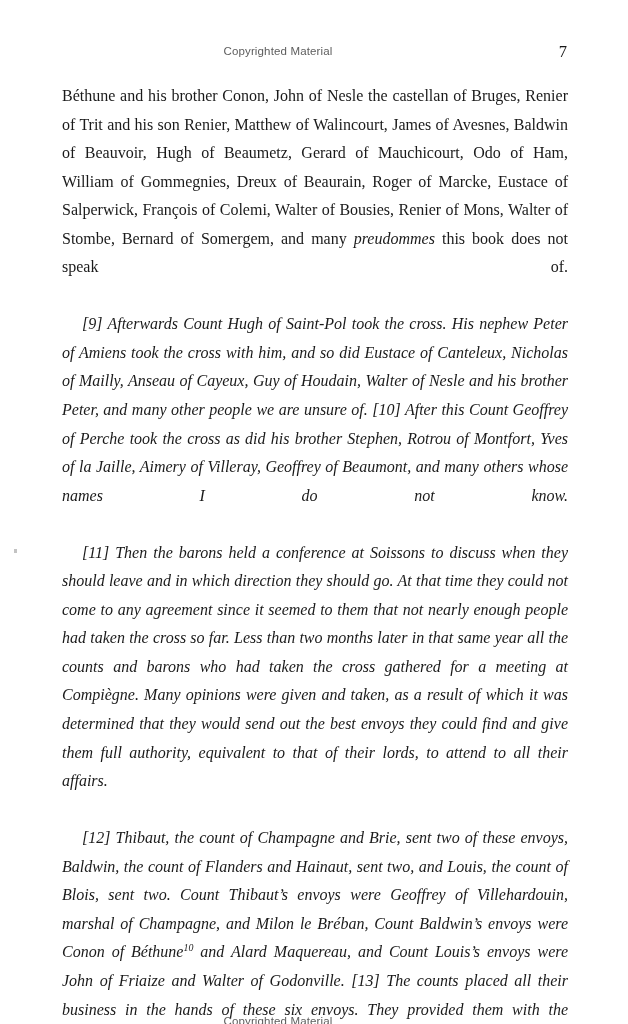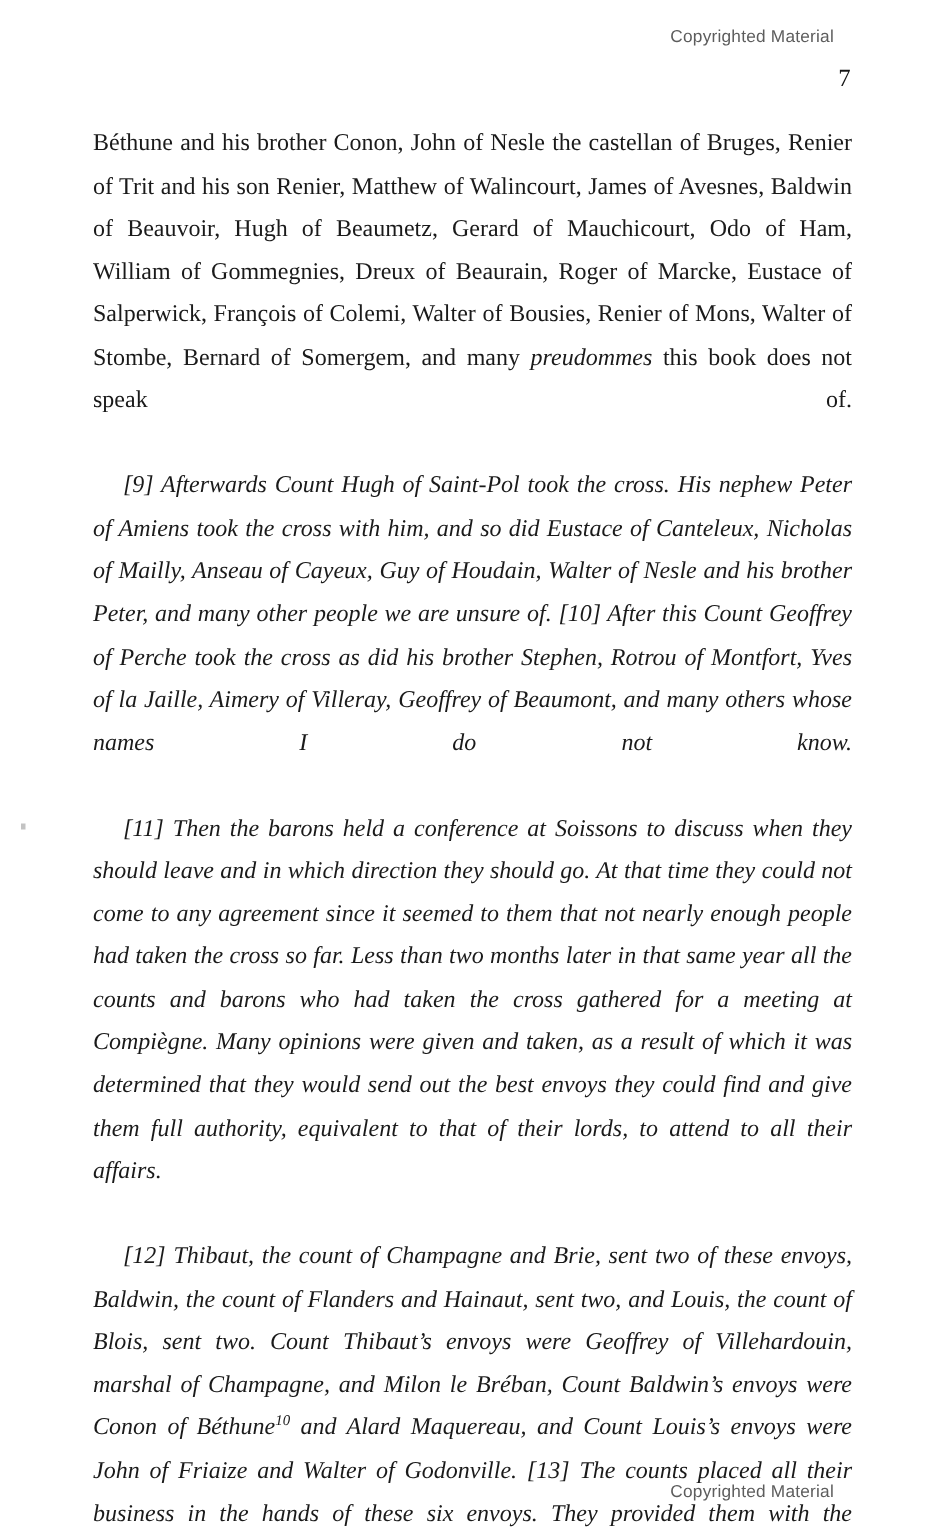--- a/index.html
+++ b/index.html
@@ -22,26 +22,27 @@
     width: 628px;
     height: 1024px;
     background: #ffffff;
   }
 
   
   .watermark {
     position: absolute;
     left: 0;
     width: 556px;
-    text-align: right;
+    text-align: center;
     font-family: "Liberation Sans", "DejaVu Sans", sans-serif;
     font-size: 11.5px;
     color: #5d5d5d;
     letter-spacing: 0.15px;
     white-space: nowrap;
+    margin-top: 26px;
   }
   .watermark-top { top: 19px; }
   .watermark-bottom { top: 989px; }
 
   
   .running-head {
     position: absolute;
     top: 44px;
     left: 62px;
     width: 505px;

